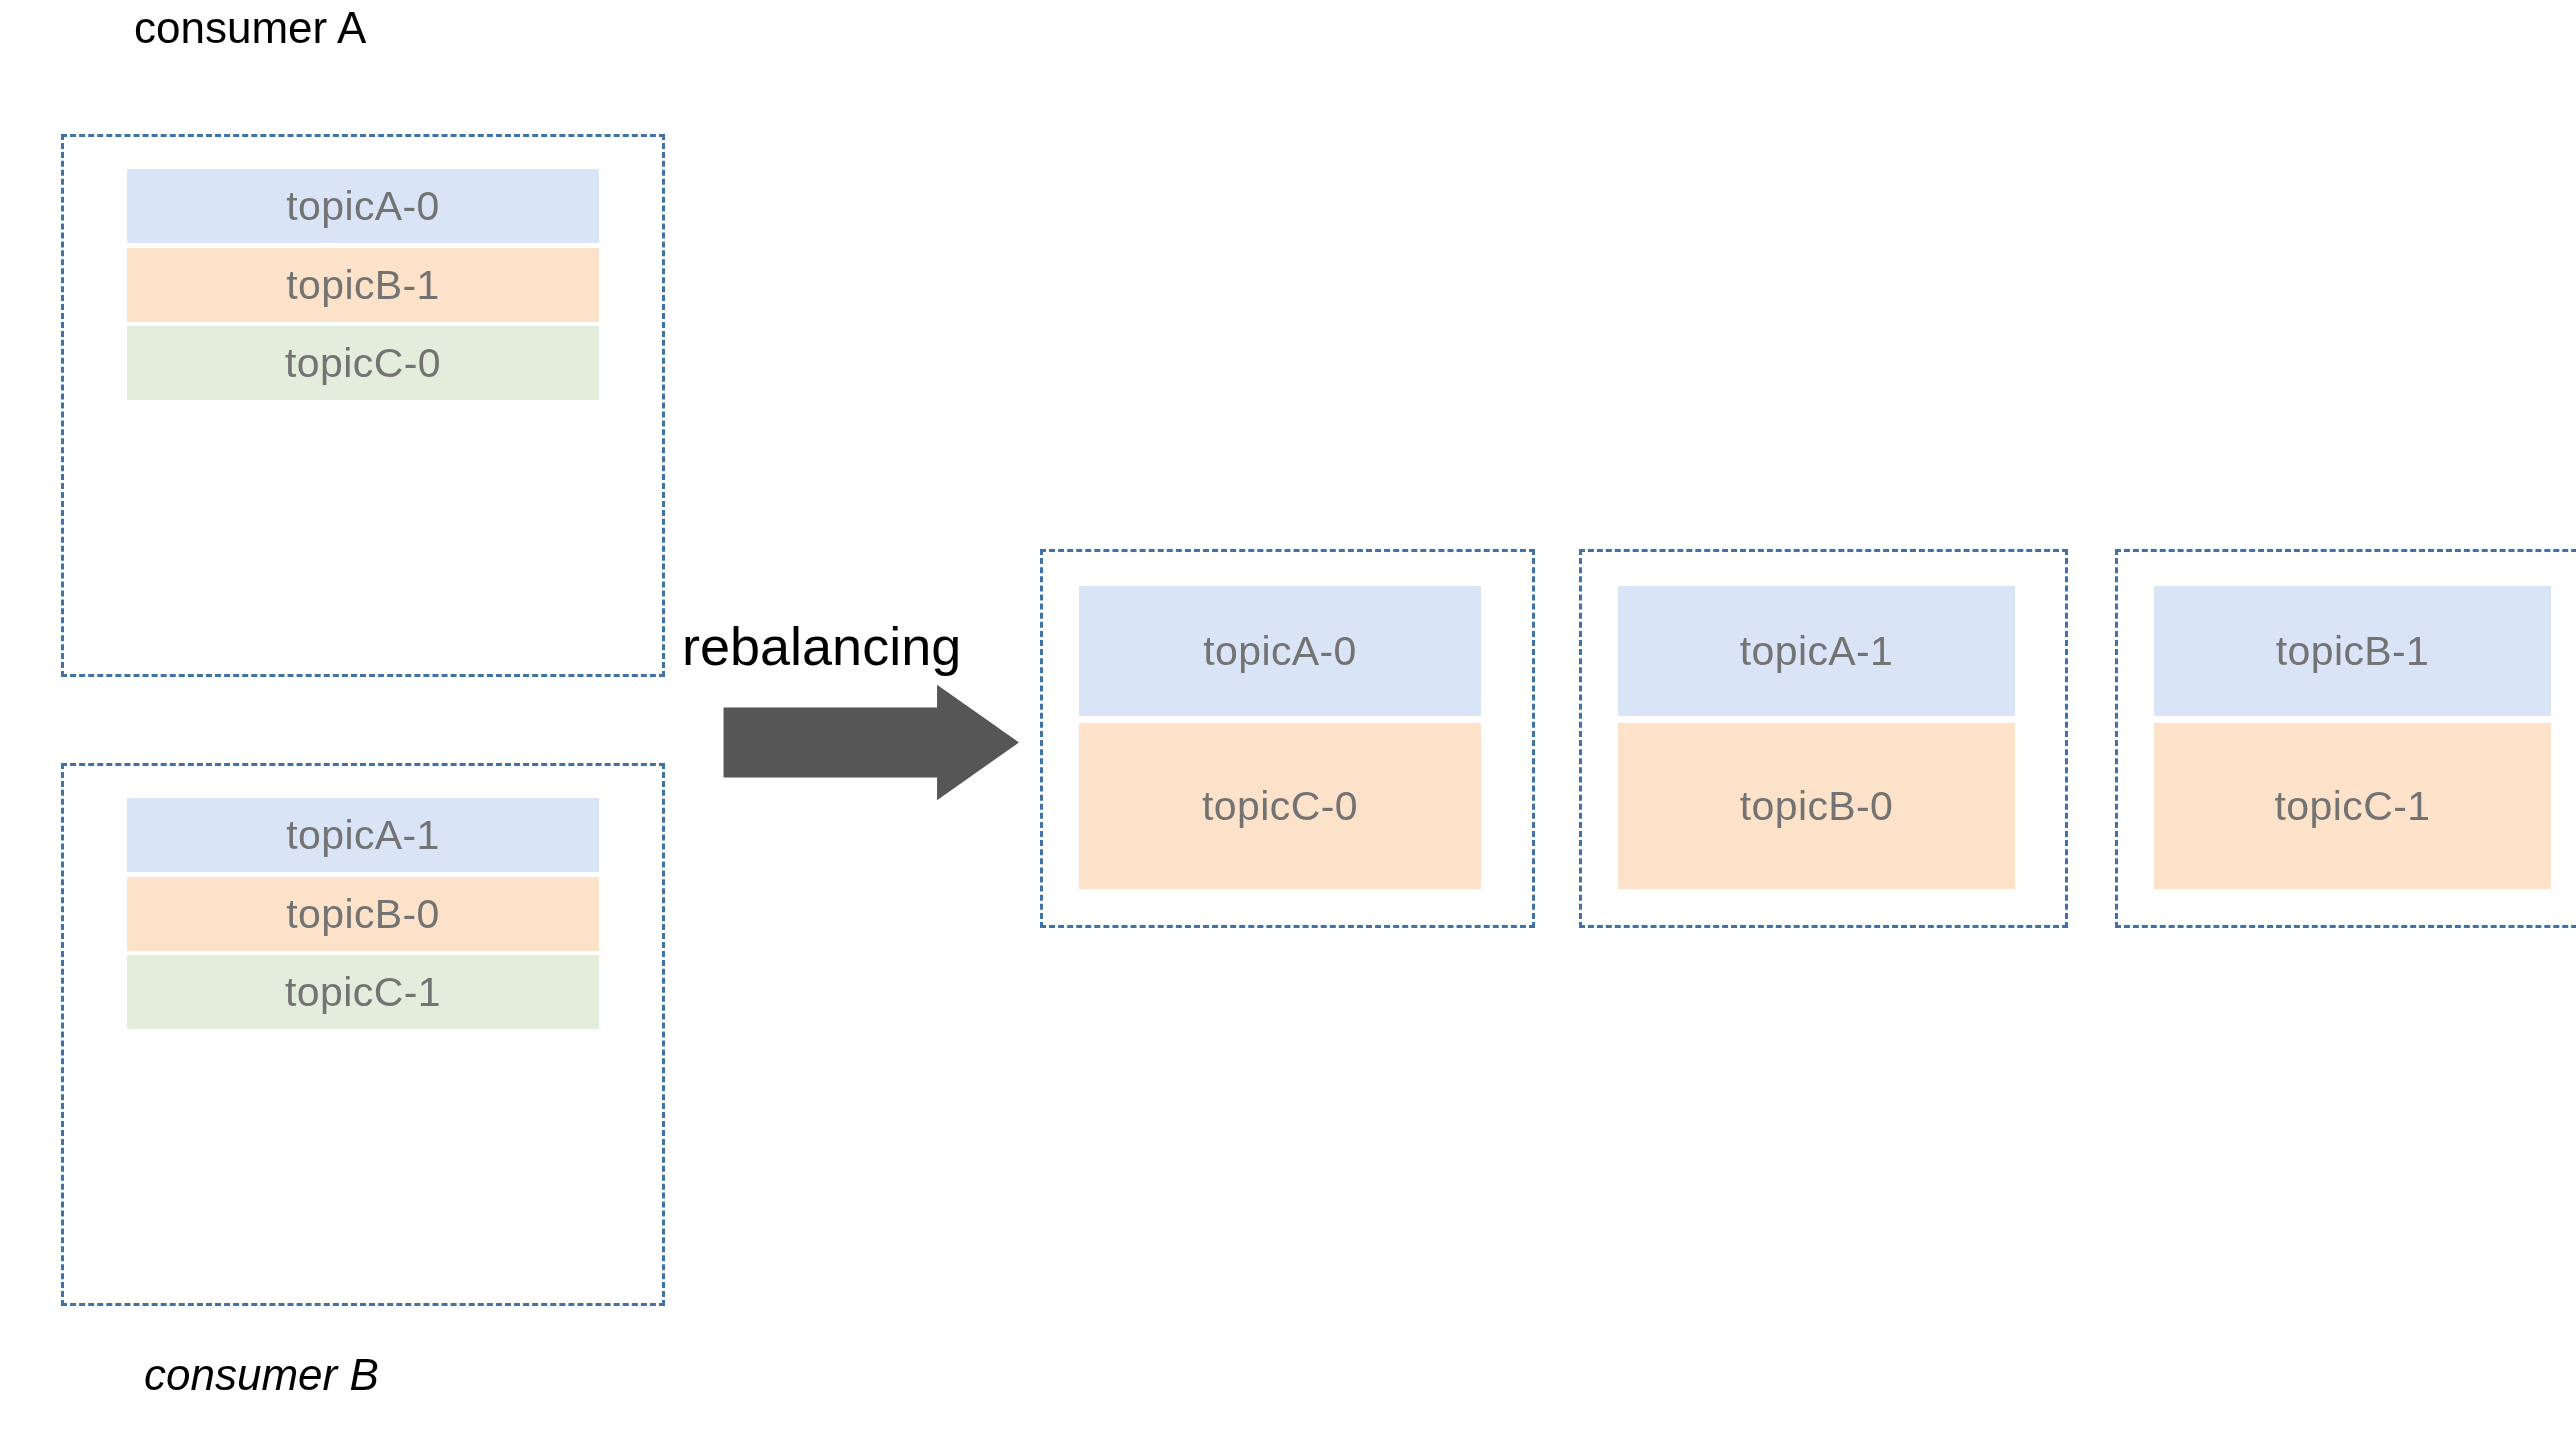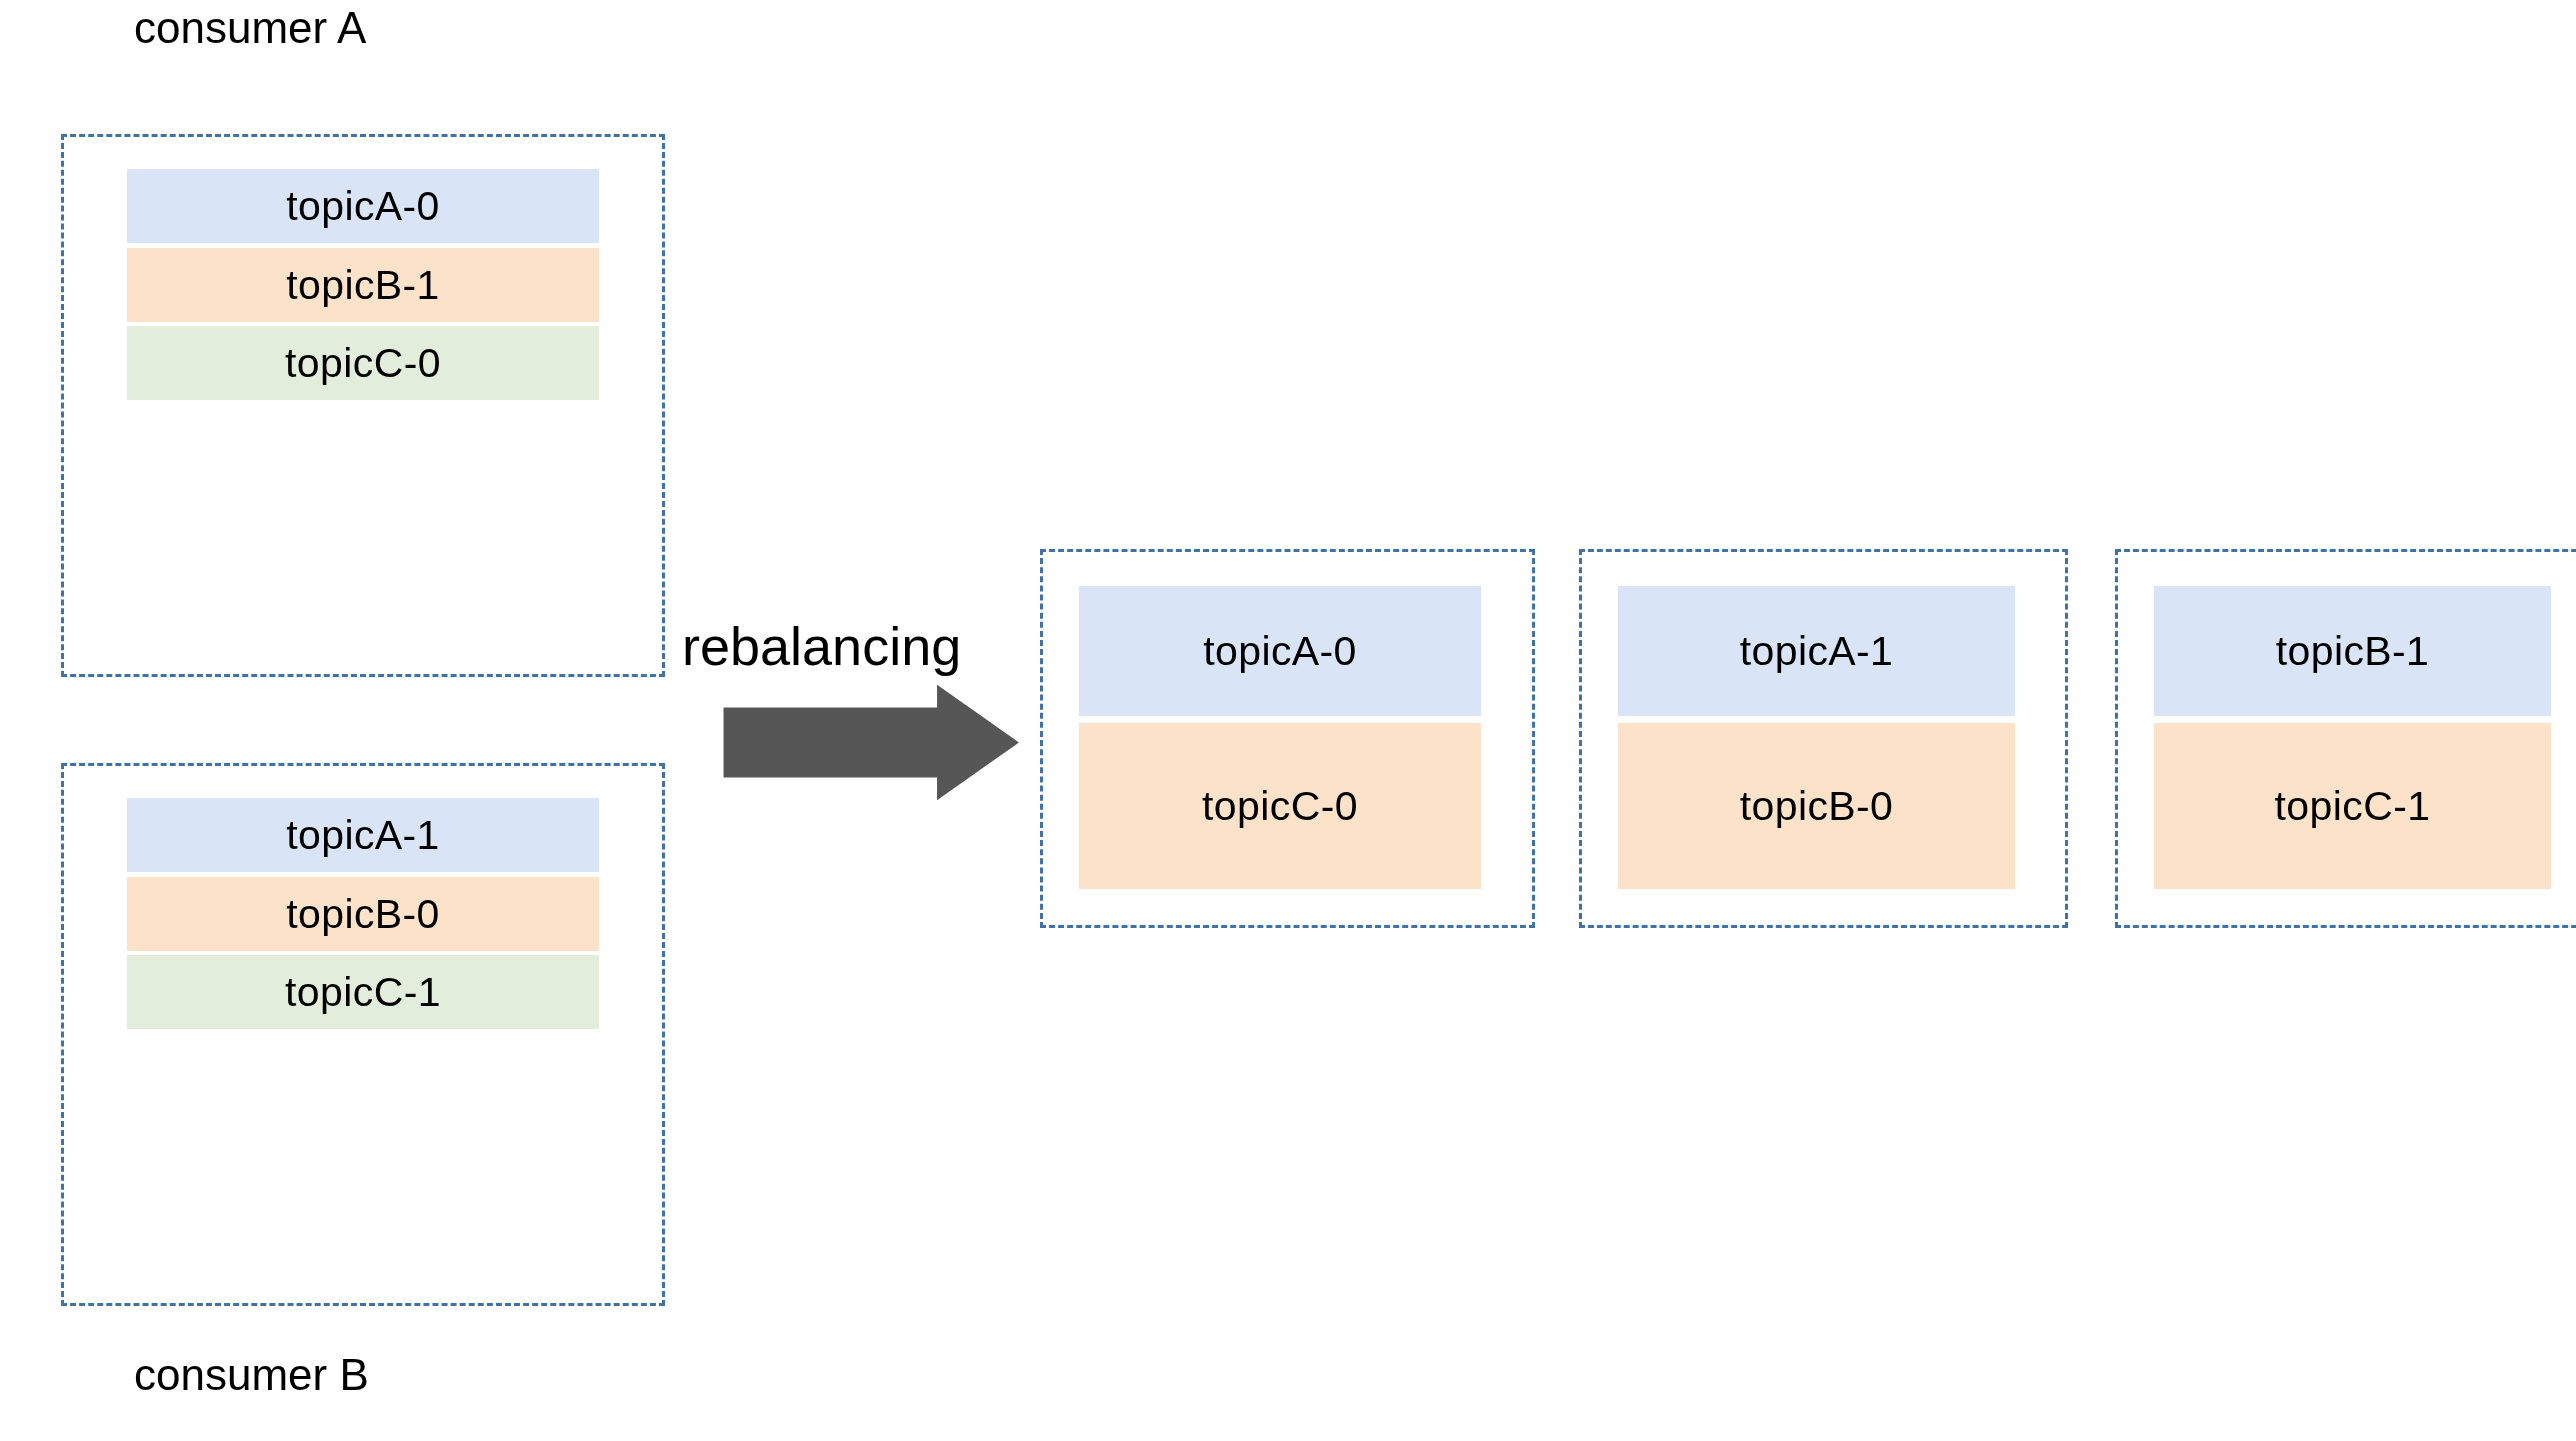--- a/index.html
+++ b/index.html
@@ -26,21 +26,21 @@
     background: #ffffff;
   }
 
   
   .partition {
     position: absolute;
     box-sizing: border-box;
     display: flex;
     align-items: center;
     justify-content: center;
-    color: #000000;
+    color: #737373;
     font-size: 41px;
     line-height: 1;
     letter-spacing: 0.4px;
     white-space: nowrap;
   }
   .pt-blue   { background: #d9e5f7; }
   .pt-orange { background: #fde2ca; }
   .pt-green  { background: #e2eddb; }
 
   
@@ -76,21 +76,21 @@
     <div class="partition pt-orange" style="left:63px; top:111px; width:472px; height:74px;">topicB-1</div>
     <div class="partition pt-green" style="left:63px; top:189px; width:472px; height:74px;">topicC-0</div>
   </div>
 
   <div class="group-box" style="left:61px; top:763px; width:604px; height:543px;">
     <div class="partition pt-blue" style="left:63px; top:32px; width:472px; height:74px;">topicA-1</div>
     <div class="partition pt-orange" style="left:63px; top:111px; width:472px; height:74px;">topicB-0</div>
     <div class="partition pt-green" style="left:63px; top:189px; width:472px; height:74px;">topicC-1</div>
   </div>
 
-  <div class="caption" style="left:134px; top:1353px;">consumer B</div>
+  <div class="caption" style="left:144px; top:1353px;font-style:italic;">consumer B</div>
 
   <div class="caption-rebalancing" style="left:682px; top:619px;">rebalancing</div>
 
   <svg class="arrow" style="left:723px; top:682px;" width="300" height="121" viewBox="0 0 420 170">
     <polygon points="0,36 300,36 300,4 415,85 300,166 300,134 0,134" fill="#565656"></polygon>
   </svg>
 
   <div class="group-box" style="left:1040px; top:549px; width:495px; height:379px;">
     <div class="partition pt-blue" style="left:36px; top:34px; width:402px; height:130px;">topicA-0</div>
     <div class="partition pt-orange" style="left:36px; top:171px; width:402px; height:166px;">topicC-0</div>

